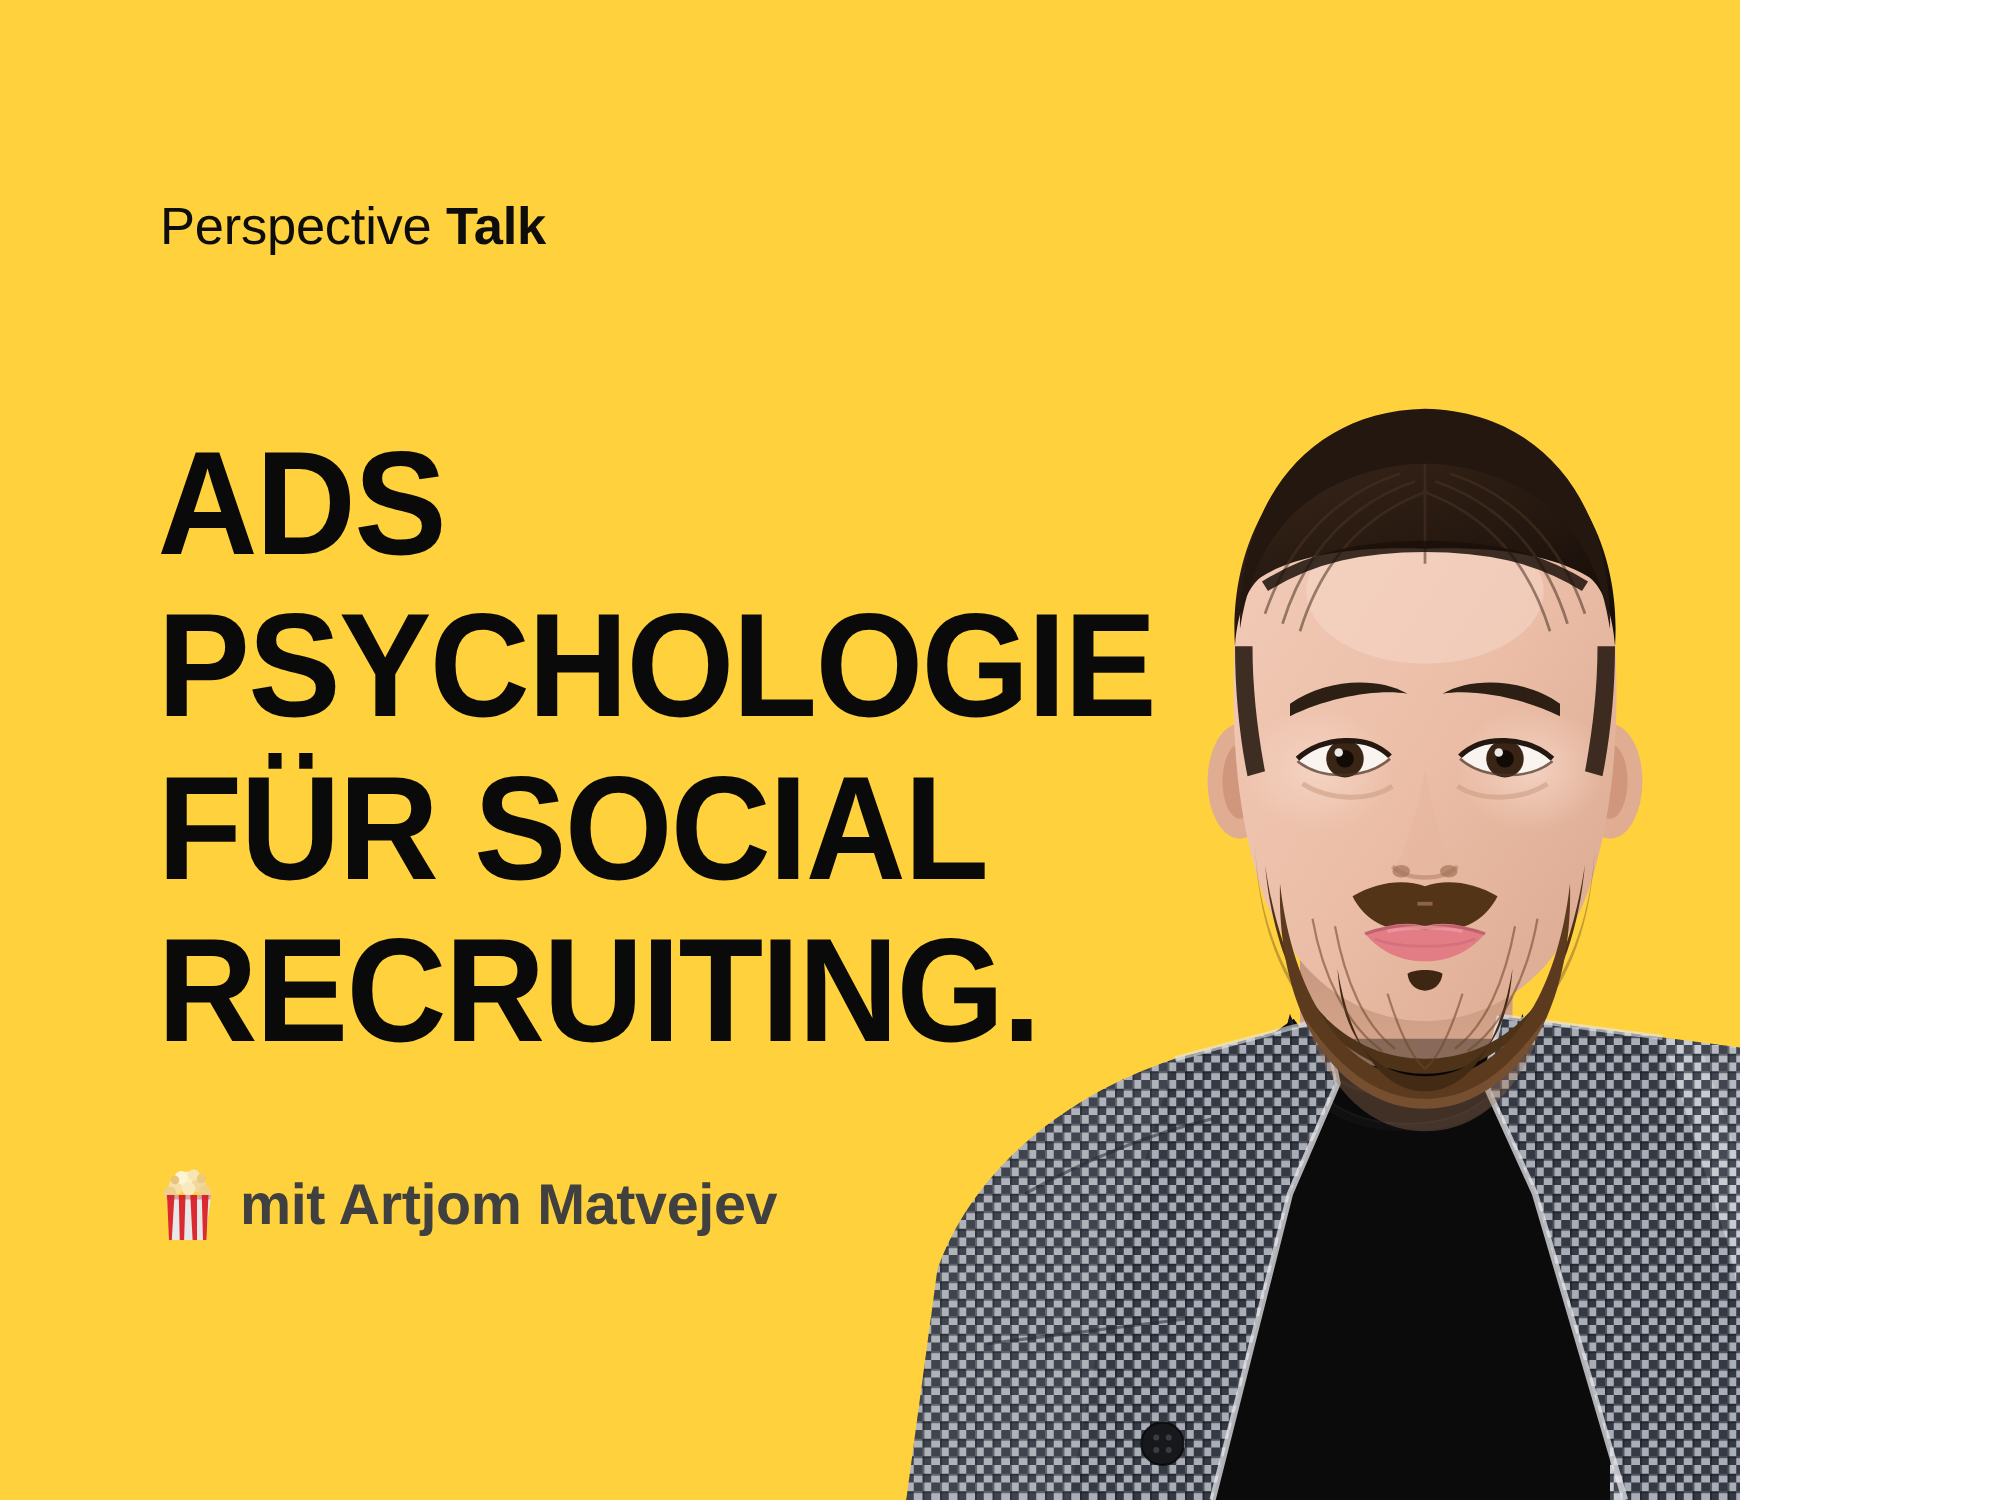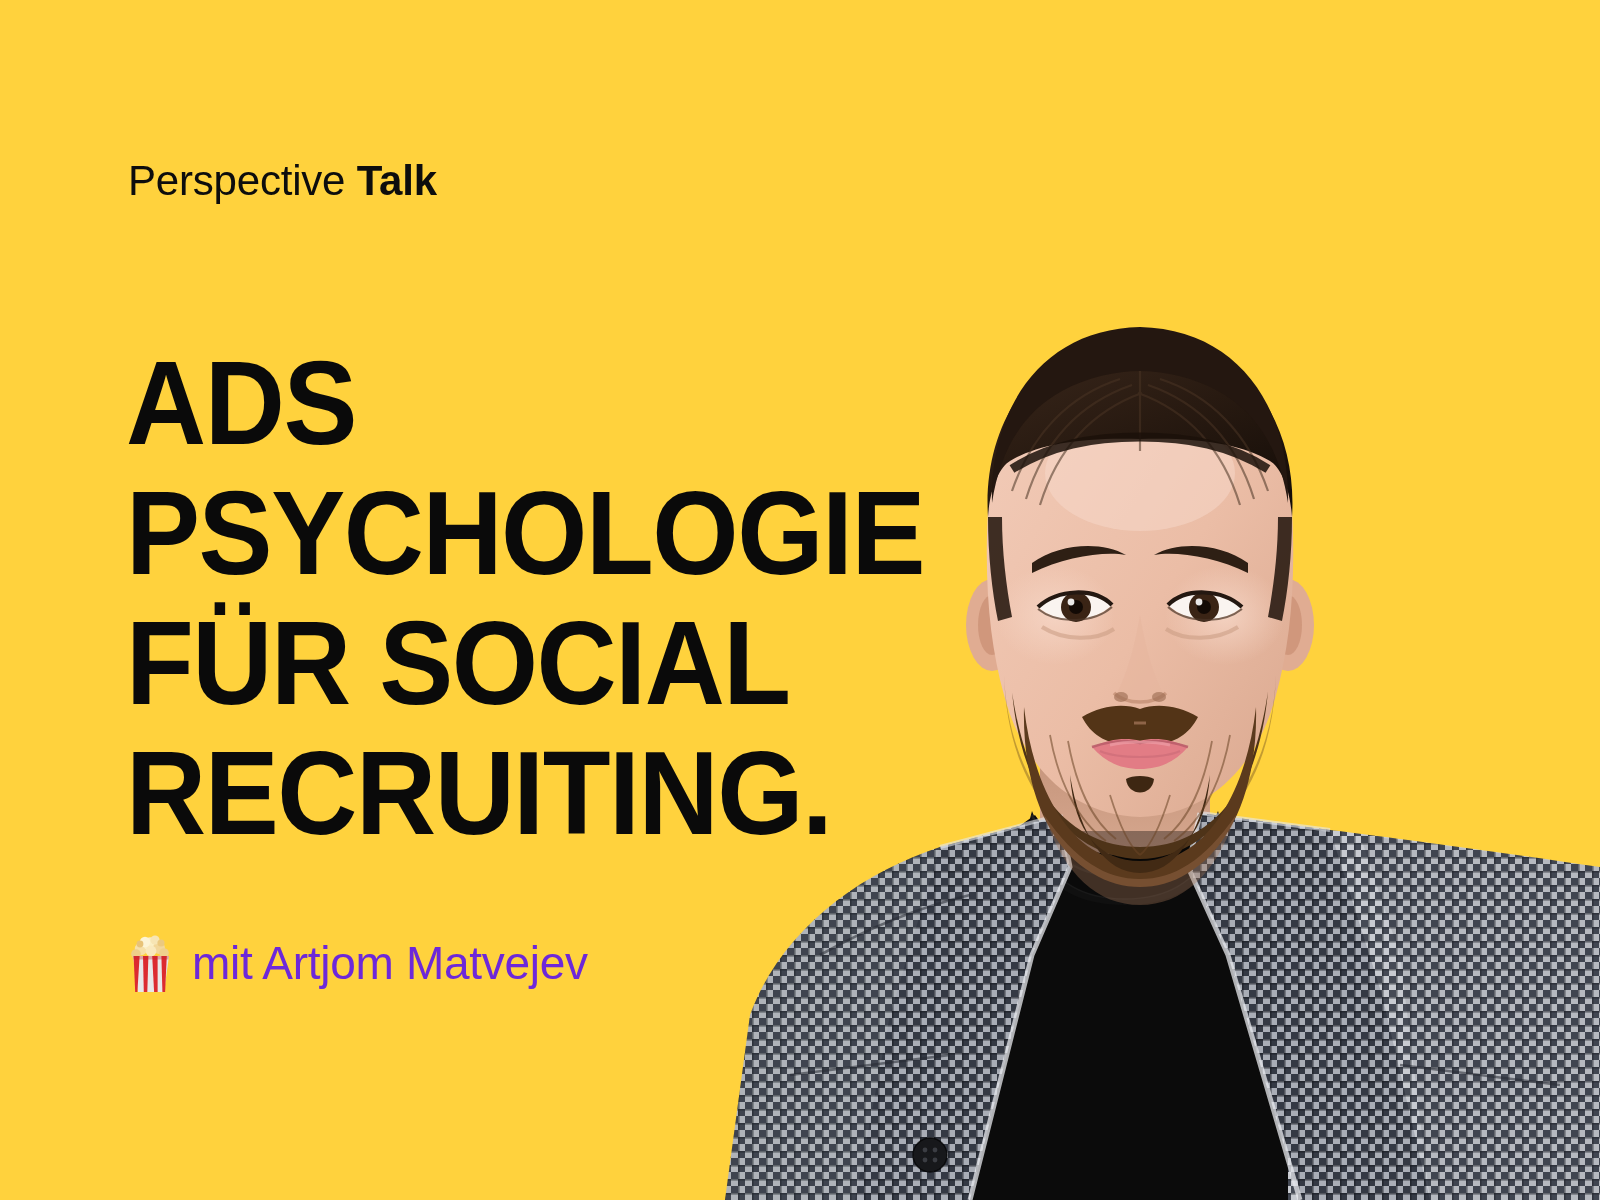--- a/index.html
+++ b/index.html
@@ -2,21 +2,21 @@
 <html><head>
 <meta charset="utf-8">
 <style>
   html, body {
     margin: 0;
     padding: 0;
     background: #ffffff;
   }
   .canvas {
     position: relative;
-    width: 1600px;
+    width: 1392px;
     height: 1200px;
     overflow: hidden;
     background: #FFD23D;
     font-family: "Liberation Sans", sans-serif;
   }
 
   
   .brand {
     position: absolute;
     left: 128px;
@@ -56,22 +56,22 @@
   }
   .presenter-emoji {
     position: relative;
     width: 46px;
     height: 62px;
     flex: 0 0 auto;
     display: block;
   }
   .presenter-label {
     font-size: 46px;
-    font-weight: 400;
-    color: #6d28d9;
+    font-weight: 700;
+    color: #404040;
     letter-spacing: -0.3px;
     line-height: 1;
   }
 
   
   .portrait {
     position: absolute;
     left: 640px;
     top: 255px;
     width: 960px;

